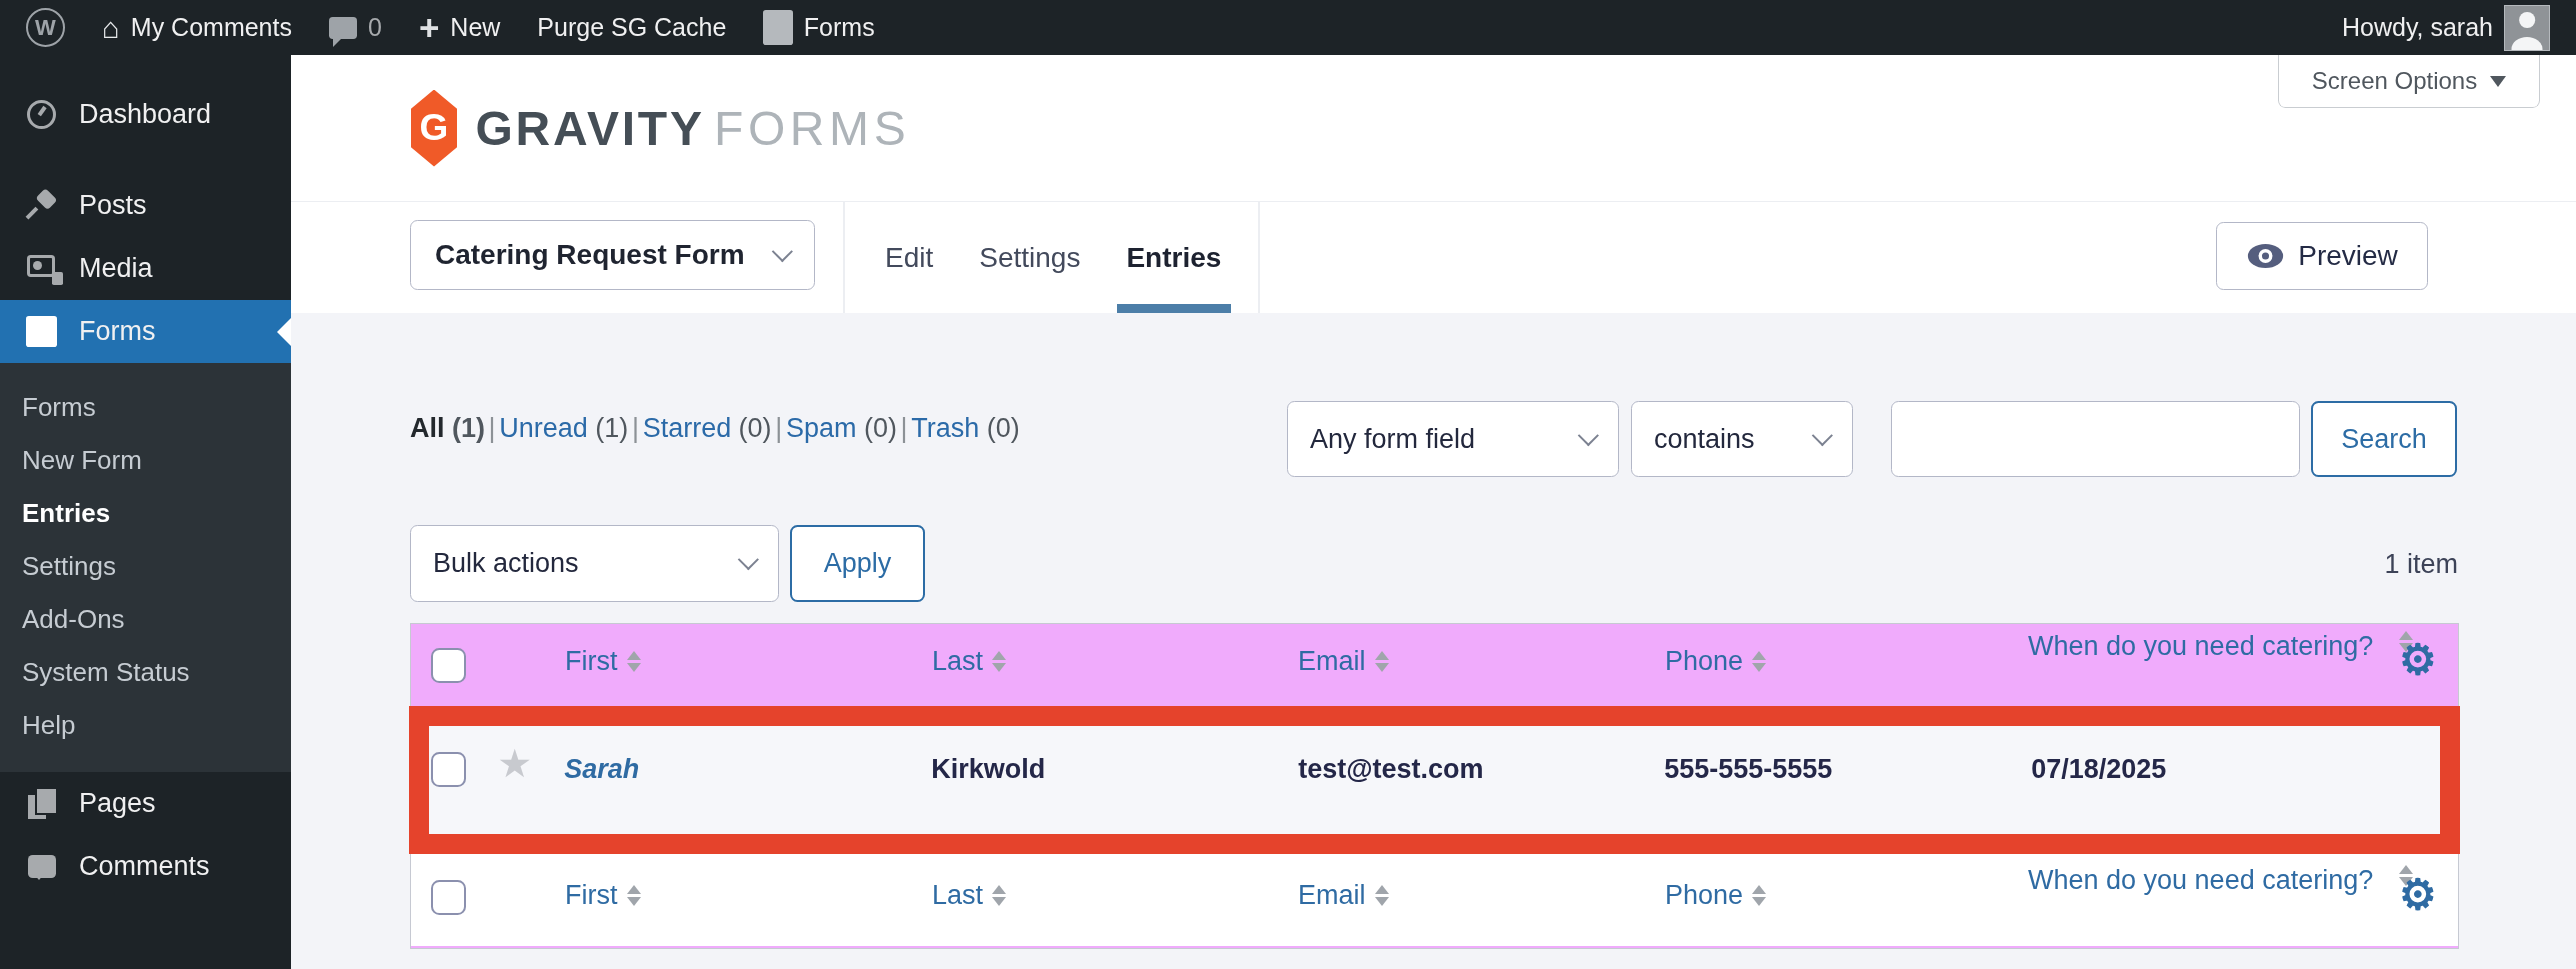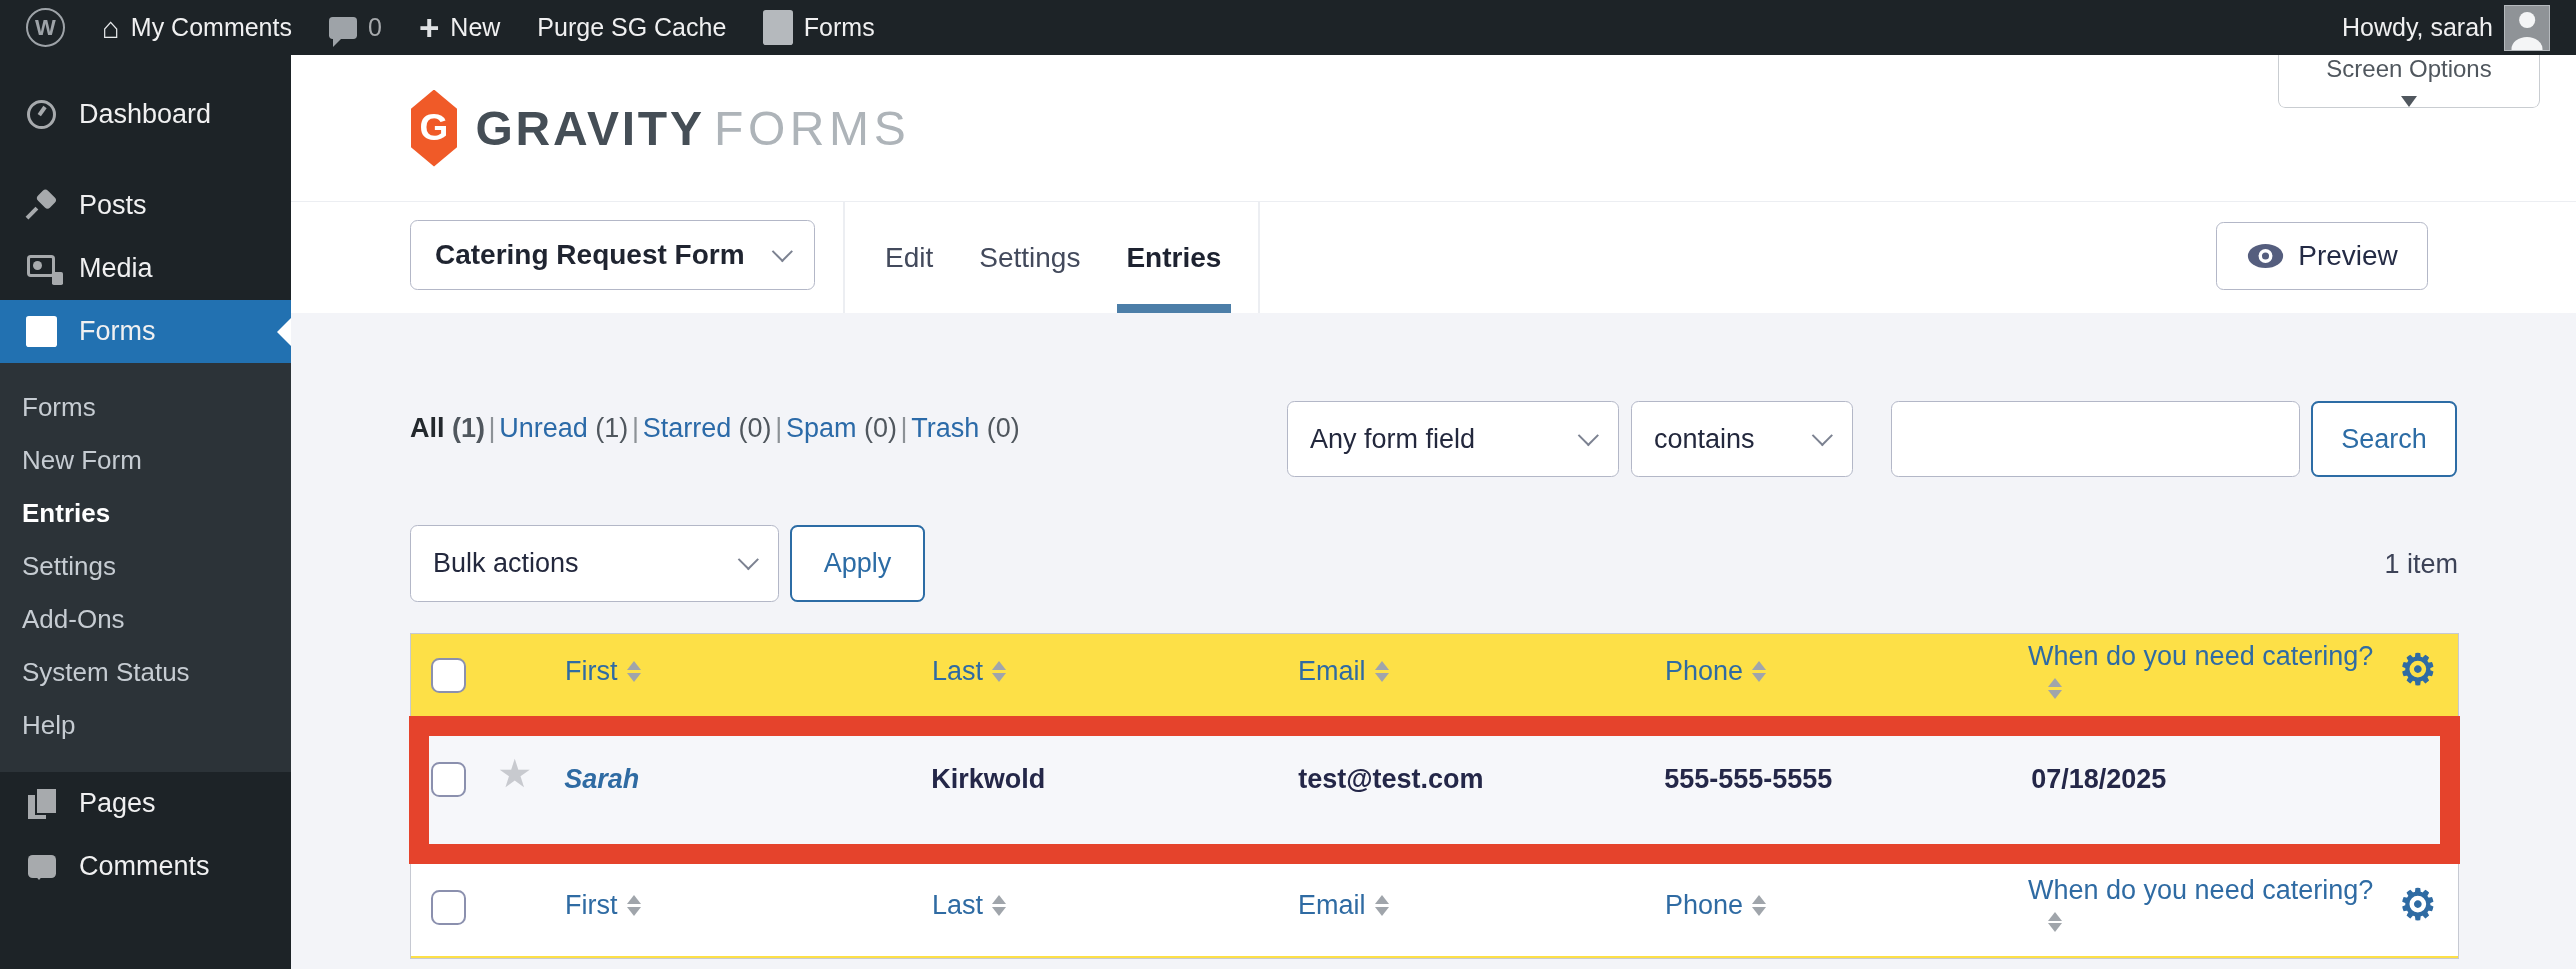--- a/index.html
+++ b/index.html
@@ -71,21 +71,21 @@
     display:flex; align-items:center; padding-left:120px; }
   .gf-hex { width:46px; height:77px; background:#f05a28; color:#fff;
     clip-path:polygon(50% 0,100% 25%,100% 75%,50% 100%,0 75%,0 25%);
     display:flex; align-items:center; justify-content:center; font-size:37px; font-weight:bold; }
   .gf-brand { margin-left:18.4px; font-size:48px; letter-spacing:2.8px; }
   .gf-brand .primary { color:#454e56; font-weight:bold; }
   .gf-brand .secondary { color:#aeb4b9; font-weight:normal; margin-left:9.2px; letter-spacing:4.6px; }
 
   .screen-options { position:absolute; top:55px; left:2278px; width:262px; height:53px; background:#fff;
     border:1.8px solid #c9cdd1; border-top:none; border-radius:0 0 7.4px 7.4px; z-index:60;
-    display:flex; align-items:center; justify-content:center; gap:13px; font-size:24px; color:#50575e; cursor:pointer;flex-direction:column; }
+    display:flex; align-items:center; justify-content:center; gap:13px; font-size:24px; color:#50575e; cursor:pointer; }
   .tri-down { width:0; height:0; border-left:8.3px solid transparent; border-right:8.3px solid transparent;
     border-top:11px solid #50575e; }
 
   
   .gf-toolbar { position:absolute; left:291px; top:201px; right:0; height:112px; background:#fff;
     border-top:1.8px solid #eceef2; }
   .vdiv { position:absolute; top:0; bottom:0; width:1.8px; background:#eceef2; }
   .form-selector { position:absolute; left:119px; top:18.4px; width:405px; height:70px;
     border:1.8px solid #b3b7c7; border-radius:7.4px; background:#fff; display:flex; align-items:center;
     justify-content:space-between; padding:0 24px; font-size:28px; font-weight:600; color:#1f2430; cursor:pointer; }
@@ -116,35 +116,35 @@
     font-family:"Liberation Sans",sans-serif; }
   .btn-outline { background:#fff; border:2.8px solid #2c6ca5; border-radius:7.4px; color:#2c6ca5;
     font-size:27px; font-weight:500; display:flex; align-items:center; justify-content:center; cursor:pointer;
     font-family:"Liberation Sans",sans-serif; }
   .search-btn { position:absolute; left:2020px; top:88px; width:146px; height:76px; }
   .bulk-select { position:absolute; left:119px; top:212px; width:369px; height:77px; }
   .apply-btn { position:absolute; left:499px; top:212px; width:135px; height:77px; }
   .items-count { position:absolute; right:118px; top:236px; font-size:27px; color:#3c4257; }
 
   
-  .etable { position:absolute; left:119px; top:320px; width:2049px; height:326px; background:#fde047;
+  .etable { position:absolute; left:119px; top:310px; width:2049px; height:326px; background:#f0abfc;
     border:1.8px solid #c6c9d2; }
   .thead, .tfoot { position:absolute; left:0; right:0; }
   .thead { top:0; height:81px; }
   .tfoot { top:230px; height:92px; background:#fff; }
   .checkbox { width:35px; height:35px; background:#fff; border:2.8px solid #8b90ae; border-radius:8.3px; cursor:pointer; }
   .cb-head { position:absolute; left:20px; top:24px; }
   .cb-foot { position:absolute; left:20px; top:26px; }
   .col { position:absolute; font-size:27px; color:#2f6ba3; display:flex; gap:9.2px; align-items:center; cursor:pointer; }
   .sort { display:flex; flex-direction:column; gap:2.8px; }
   .sort .up { width:0; height:0; border-left:7.4px solid transparent; border-right:7.4px solid transparent;
     border-bottom:9.2px solid #a0a5ab; }
   .sort .dn { width:0; height:0; border-left:7.4px solid transparent; border-right:7.4px solid transparent;
     border-top:9.2px solid #a0a5ab; }
-  .col.when { flex-direction:column; align-items:flex-start; gap:5.5px; }
+  .col.when { flex-direction:row; align-items:flex-start; gap:5.5px; }
   .col.when .sort { margin-left:20px; }
   .gear { position:absolute; font-size:42px; color:#2f6ba3; font-weight:bold; line-height:1; cursor:pointer; }
 
   .row-highlight { position:absolute; left:-1.8px; top:82px; width:2051px; height:148px;
     border:20px solid #e5432c; background:#f6f7fa; }
   .row-highlight .cell { position:absolute; top:28px; font-size:27px; font-weight:bold; color:#242748; }
   .row-highlight .cb-row { position:absolute; left:1.8px; top:26px; }
   .star { position:absolute; left:68px; top:18.4px; font-size:39px; color:#c8cacf; line-height:1; cursor:pointer; }
   .cell.link { color:#2f6ba3; cursor:pointer; }
 </style>

